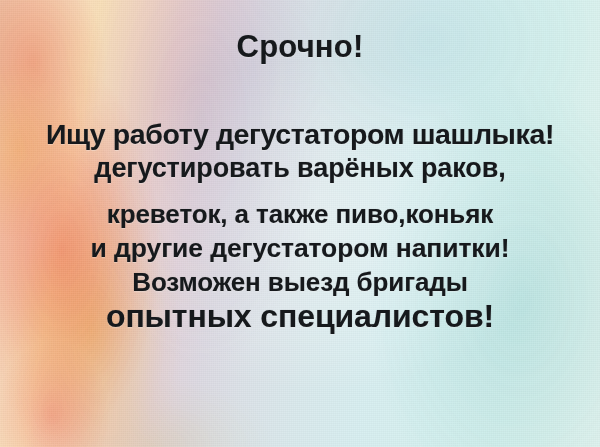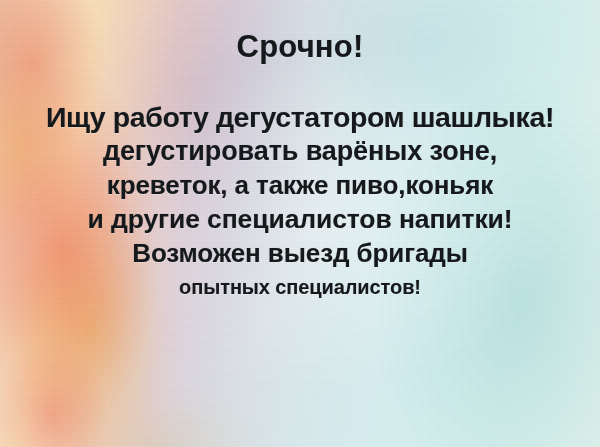--- a/index.html
+++ b/index.html
@@ -113,48 +113,48 @@
     right: 0;
   }
   .body-line {
     display: block;
     font-weight: 700;
     line-height: 34px;
     letter-spacing: -0.1px;
     text-shadow: 0 1px 1px rgba(255,255,255,0.35), 0 0 1px rgba(0,0,0,0.28);
   }
   
-  .body-line.l0 { font-size: 28.5px; letter-spacing: -0.4px; }
+  .body-line.l0 { font-size: 28.5px; letter-spacing: -0.4px; margin-top: 17px; }
   .body-line.l1 { font-size: 27px; }
   .body-line.l2 { font-size: 27px; }
-  .body-line.l3 { font-size: 26px; }
+  .body-line.l3 { font-size: 26px; margin-top: 12px; }
   .body-line.l4 { font-size: 26.5px; }
   .body-line.l5 { font-size: 26.5px; }
   .body-line.l6 { font-size: 26px; }
-  .body-line.l7 { font-size: 20px; }
+  .body-line.l7 { font-size: 32px; }
 </style>
 </head>
 <body>
 
 <div id="poster">
 
   <div class="wash wash-base"></div>
   <div class="wash wash-pink"></div>
   <div class="wash wash-yellow"></div>
   <div class="wash wash-mid"></div>
   <div class="wash wash-bloom"></div>
   <div class="wash wash-texture"></div>
 
   <div class="text-layer">
 
     <div class="headline">Срочно!</div>
 
     <div class="body-block">
       <span class="body-line l0">Ищу работу дегустатором шашлыка!</span>
-      <span class="body-line l2">дегустировать варёных зоне,</span>
+      <span class="body-line l2">дегустировать варёных раков,</span>
       <span class="body-line l3">креветок, а также пиво,коньяк</span>
-      <span class="body-line l4">и другие специалистов напитки!</span>
+      <span class="body-line l4">и другие дегустатором напитки!</span>
       <span class="body-line l6">Возможен выезд бригады</span>
       <span class="body-line l7">опытных специалистов!</span>
     </div>
 
   </div>
 </div>
 
 </body></html>

